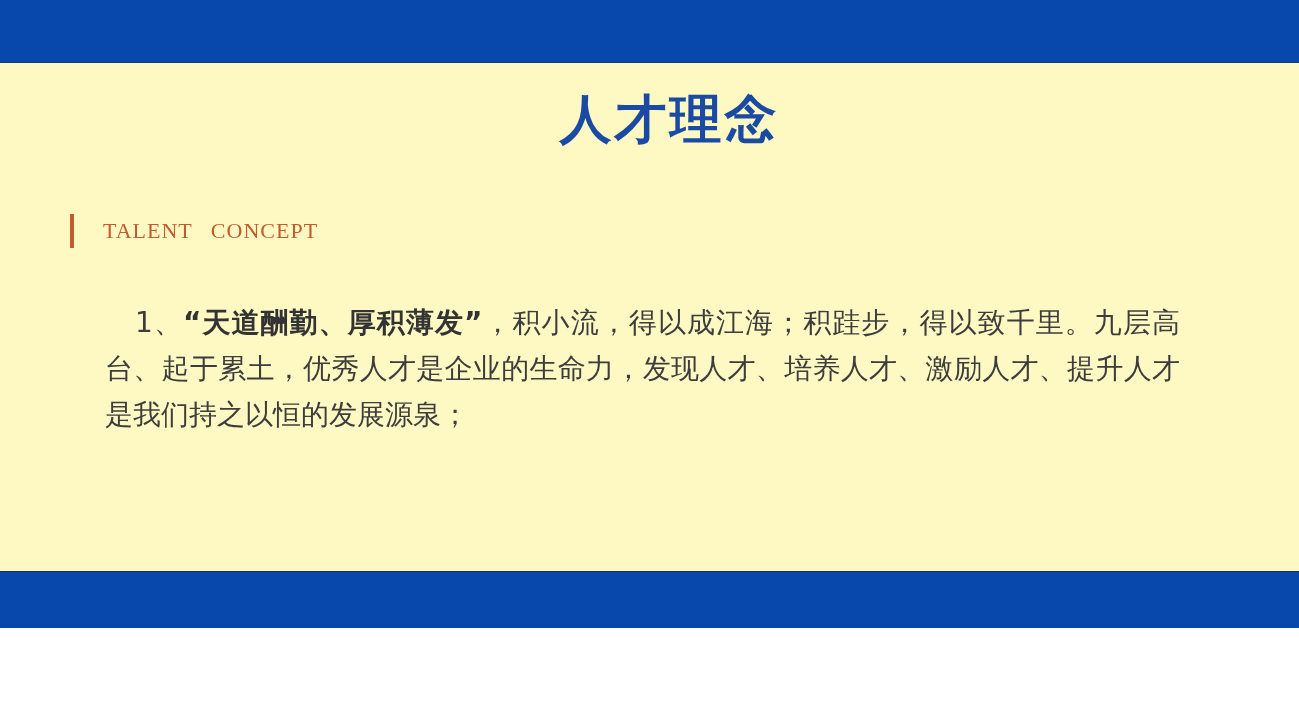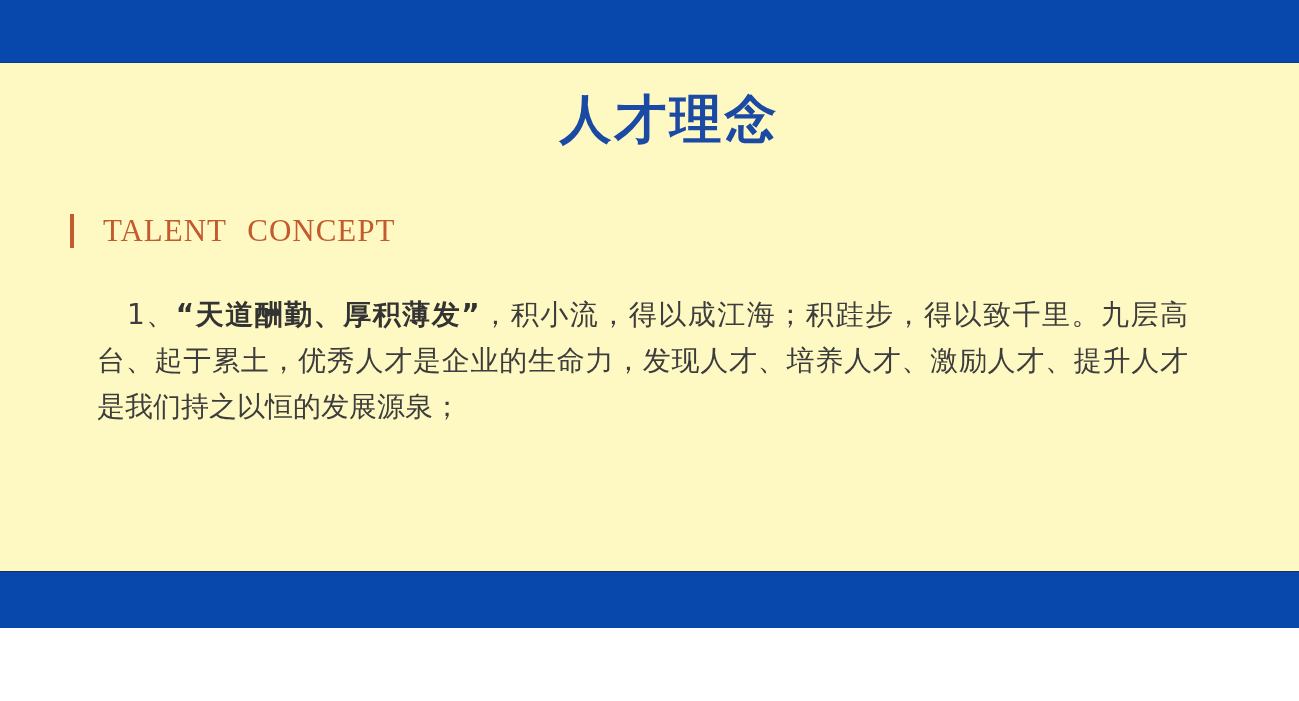--- a/index.html
+++ b/index.html
@@ -52,38 +52,38 @@
     align-items: center;
   }
   .accent-bar {
     width: 4px;
     height: 34px;
     background: var(--accent-orange, #C25B2E);
     margin-right: 29px;
   }
   .subtitle-label {
     font-family: "Liberation Serif", "DejaVu Serif", serif;
-    font-size: 31px;
+    font-size: 22px;
     line-height: 34px;
     letter-spacing: 1px;
     word-spacing: 12px;
     color: var(--accent-orange, #C25B2E);
     text-align: right;
   }
   .body-text {
     position: absolute;
     top: 292px;
     left: 97px;
     width: 1091px;
     color: var(--body-color, #3D3D3D);
     font-size: 28px;
     line-height: 46px;
   }
   .body-text p {
-    margin: 0;
+    margin: 8px;
     text-indent: 30px;
     text-align: justify;
   }
   .body-text .seg-bold {
     font-weight: bold;
     color: #333333;
   }
 </style>
 </head>
 <body>

